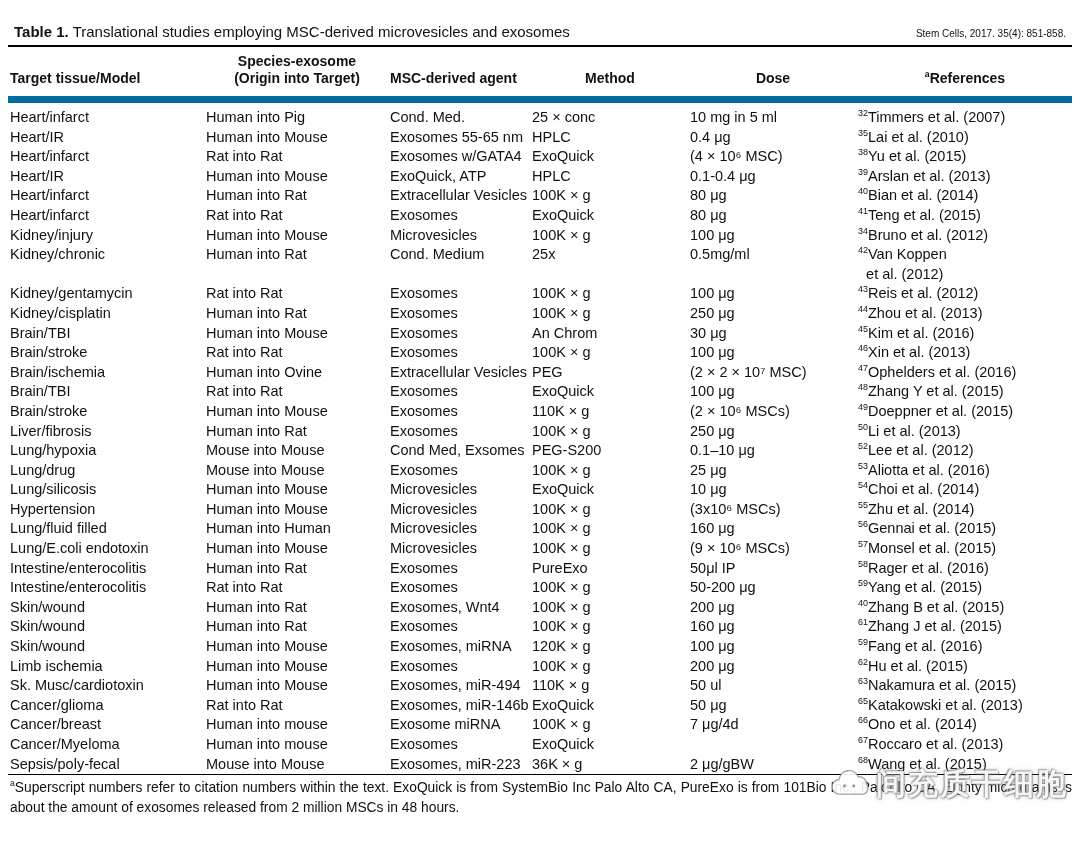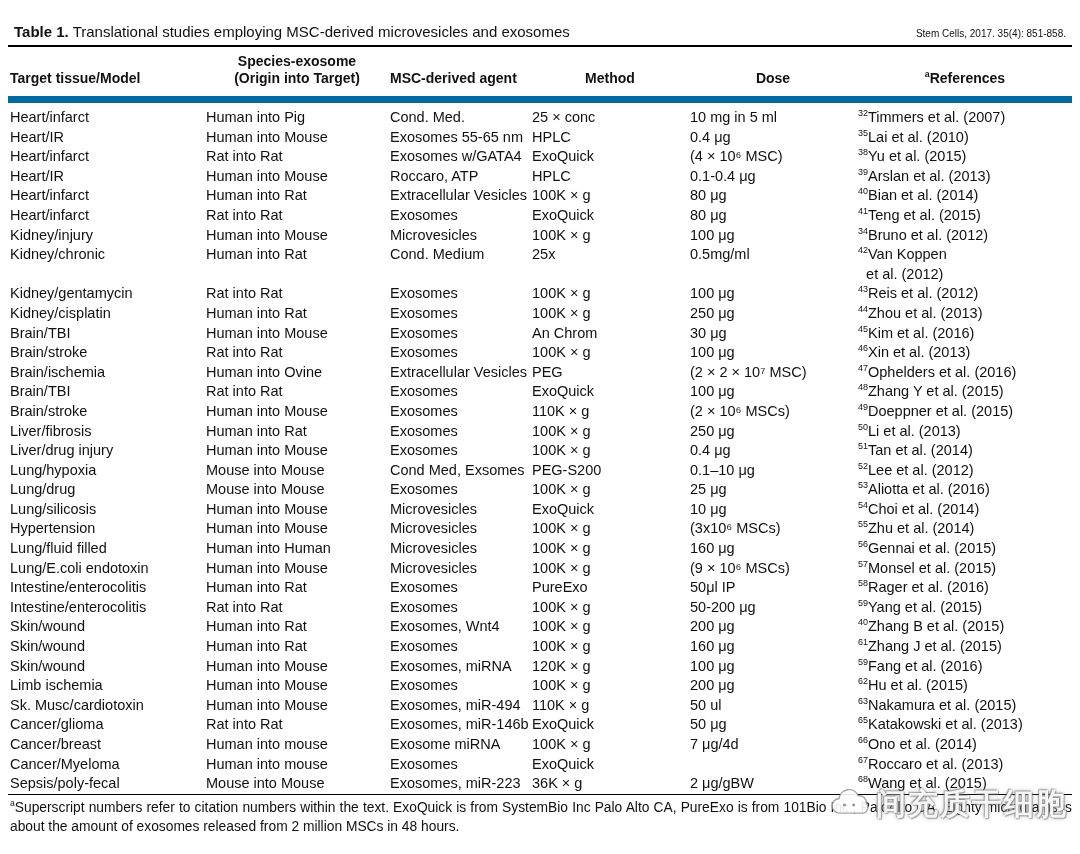--- a/index.html
+++ b/index.html
@@ -118,21 +118,21 @@
           <td>Heart/infarct</td>
           <td>Rat into Rat</td>
           <td>Exosomes w/GATA4</td>
           <td>ExoQuick</td>
           <td>(4 × 10⁶ MSC)</td>
           <td class="ref"><sup>38</sup>Yu et al. (2015)</td>
         </tr>
         <tr>
           <td>Heart/IR</td>
           <td>Human into Mouse</td>
-          <td>Roccaro, ATP</td>
+          <td>ExoQuick, ATP</td>
           <td>HPLC</td>
           <td>0.1-0.4 μg</td>
           <td class="ref"><sup>39</sup>Arslan et al. (2013)</td>
         </tr>
         <tr>
           <td>Heart/infarct</td>
           <td>Human into Rat</td>
           <td>Extracellular Vesicles</td>
           <td>100K × g</td>
           <td>80 μg</td>
@@ -219,28 +219,20 @@
           <td>(2 × 10⁶ MSCs)</td>
           <td class="ref"><sup>49</sup>Doeppner et al. (2015)</td>
         </tr>
         <tr>
           <td>Liver/fibrosis</td>
           <td>Human into Rat</td>
           <td>Exosomes</td>
           <td>100K × g</td>
           <td>250 μg</td>
           <td class="ref"><sup>50</sup>Li et al. (2013)</td>
-        </tr>
-        <tr>
-          <td>Liver/drug injury</td>
-          <td>Human into Mouse</td>
-          <td>Exosomes</td>
-          <td>100K × g</td>
-          <td>0.4 μg</td>
-          <td class="ref"><sup>51</sup>Tan et al. (2014)</td>
         </tr>
         <tr>
           <td>Lung/hypoxia</td>
           <td>Mouse into Mouse</td>
           <td>Cond Med, Exsomes</td>
           <td>PEG-S200</td>
           <td>0.1–10 μg</td>
           <td class="ref"><sup>52</sup>Lee et al. (2012)</td>
         </tr>
         <tr>

